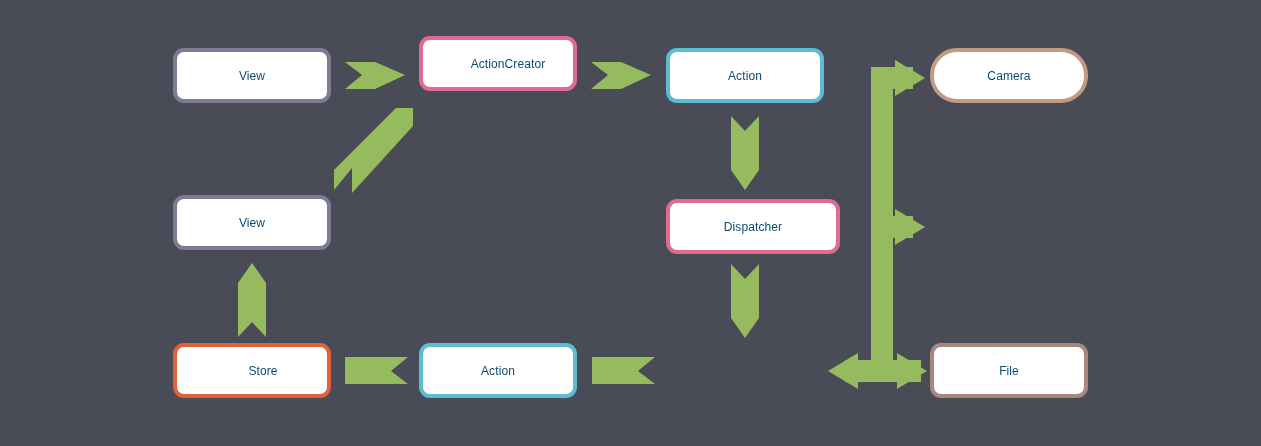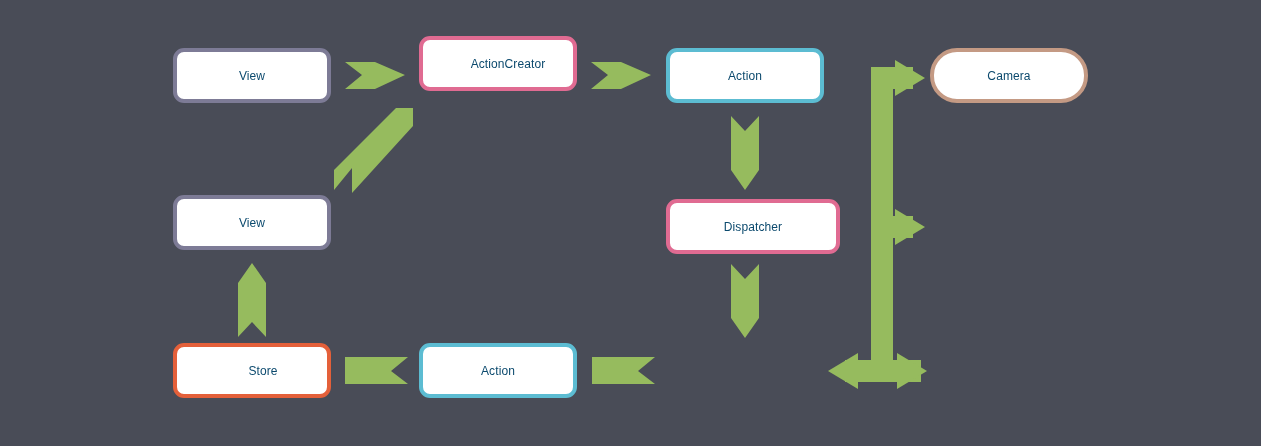--- a/index.html
+++ b/index.html
@@ -111,14 +111,17 @@
 
   <div class="node" style="left:173px; top:343px; width:158px; height:55px; border-width:4px; border-color:#e4603a;padding-left:22px;">
     <span>Store</span>
   </div>
 
   <div class="node" style="left:419px; top:343px; width:158px; height:55px; border-width:4px; border-color:#5cbcd2;">
     <span>Action</span>
   </div>
 
 
+  <div class="node" style="left:930px; top:343px; width:158px; height:55px; border-width:4px; border-color:#a8887e;">
+    <span>File</span>
+  </div>
 
 </div>
 
 </body></html>

